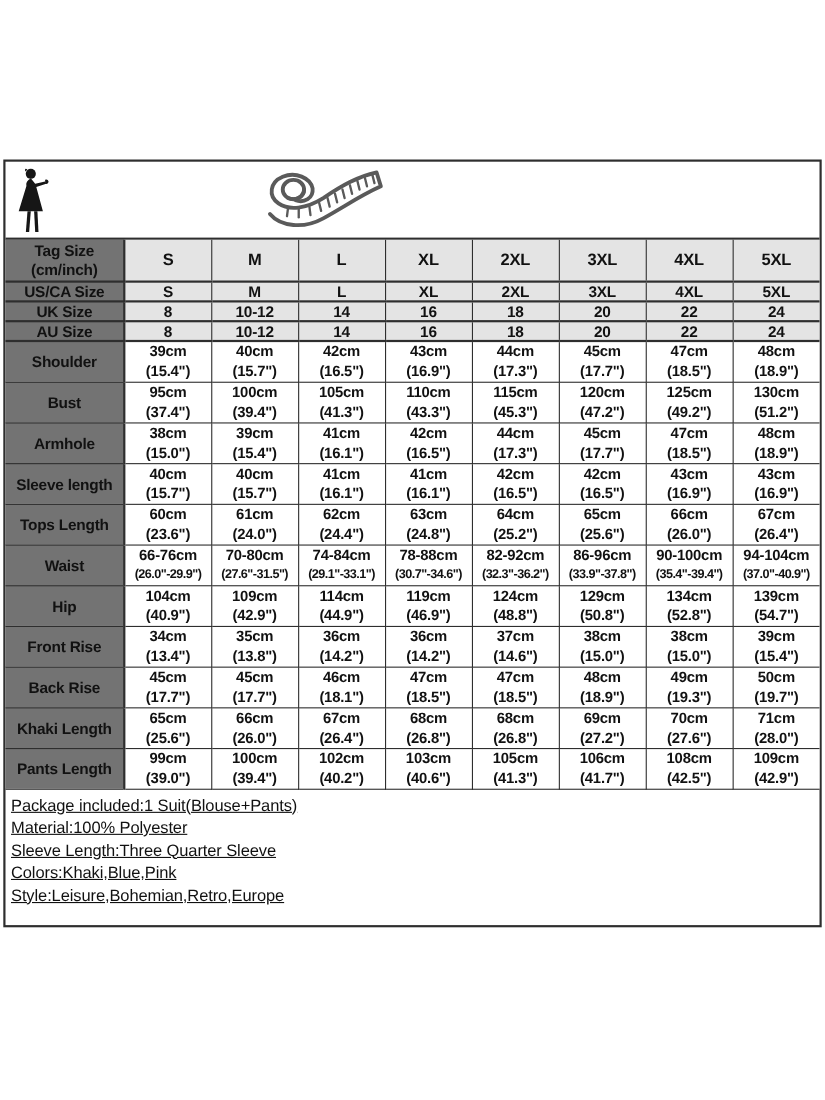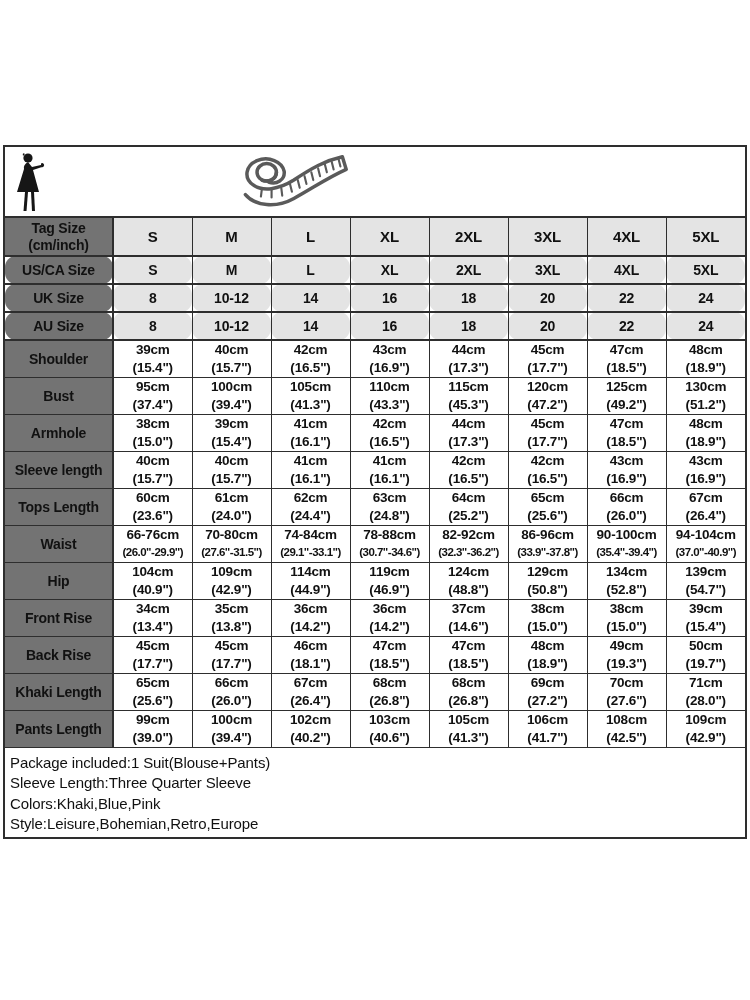--- a/index.html
+++ b/index.html
@@ -62,32 +62,32 @@
     vertical-align: middle;
     letter-spacing: -0.2px;
     padding: 0;
   }
   tr:first-child td { border-top: none; }
   td:first-child { border-left: none; }
   td:last-child { border-right: none; margin-left: 36px; }
   .head-row td { background: #e4e4e4; font-weight: bold; border-bottom-width: 2px; }
   .corner-row td { height: 38px; font-size: 15px; }
   td.corner-cell { font-size: 14px; line-height: 17px; }
-  .size-row td { height: 28px; font-size: 14px; border-radius: 11px; }
+  .size-row td { height: 18px; font-size: 14px; }
   td.label-cell {
     background: #737373;
     font-weight: bold;
     font-size: 14px;
     border-right-width: 2px;
   }
   .measure-row td { height: 37px; }
   td.value-cell { font-weight: bold; font-size: 13.5px; line-height: 17.5px; background: #fff; }
   td.small-inch .inch-line { font-size: 11.5px; letter-spacing: -0.5px; }
   
-  .footer { padding: 5px 4px 2px 5px; font-size: 15px; line-height: 20.5px; letter-spacing: -0.1px; }
+  .footer { padding: 5px 4px 16px 5px; font-size: 15px; line-height: 20.5px; letter-spacing: -0.1px; text-decoration: underline; }
 </style>
 </head>
 <body>
 
 <div class="sheet">
 
   <div class="header">
     <div class="logo">
       <svg class="logo-figure" width="36" height="62" viewBox="0 0 36 62">
         <circle cx="17" cy="6" r="4.6" fill="#161616"></circle>
@@ -565,18 +565,19 @@
           <td class="value-cell">
             <div class="cm-line">109cm</div>
             <div class="inch-line">(42.9")</div>
           </td>
         </tr>
       </tbody>
   </table>
 
   <div class="footer">
     <div>Package included:1 Suit(Blouse+Pants)</div>
+    <div>Material:100% Polyester</div>
     <div>Sleeve Length:Three Quarter Sleeve</div>
     <div>Colors:Khaki,Blue,Pink</div>
     <div>Style:Leisure,Bohemian,Retro,Europe</div>
   </div>
 
 </div>
 
 </body></html>

